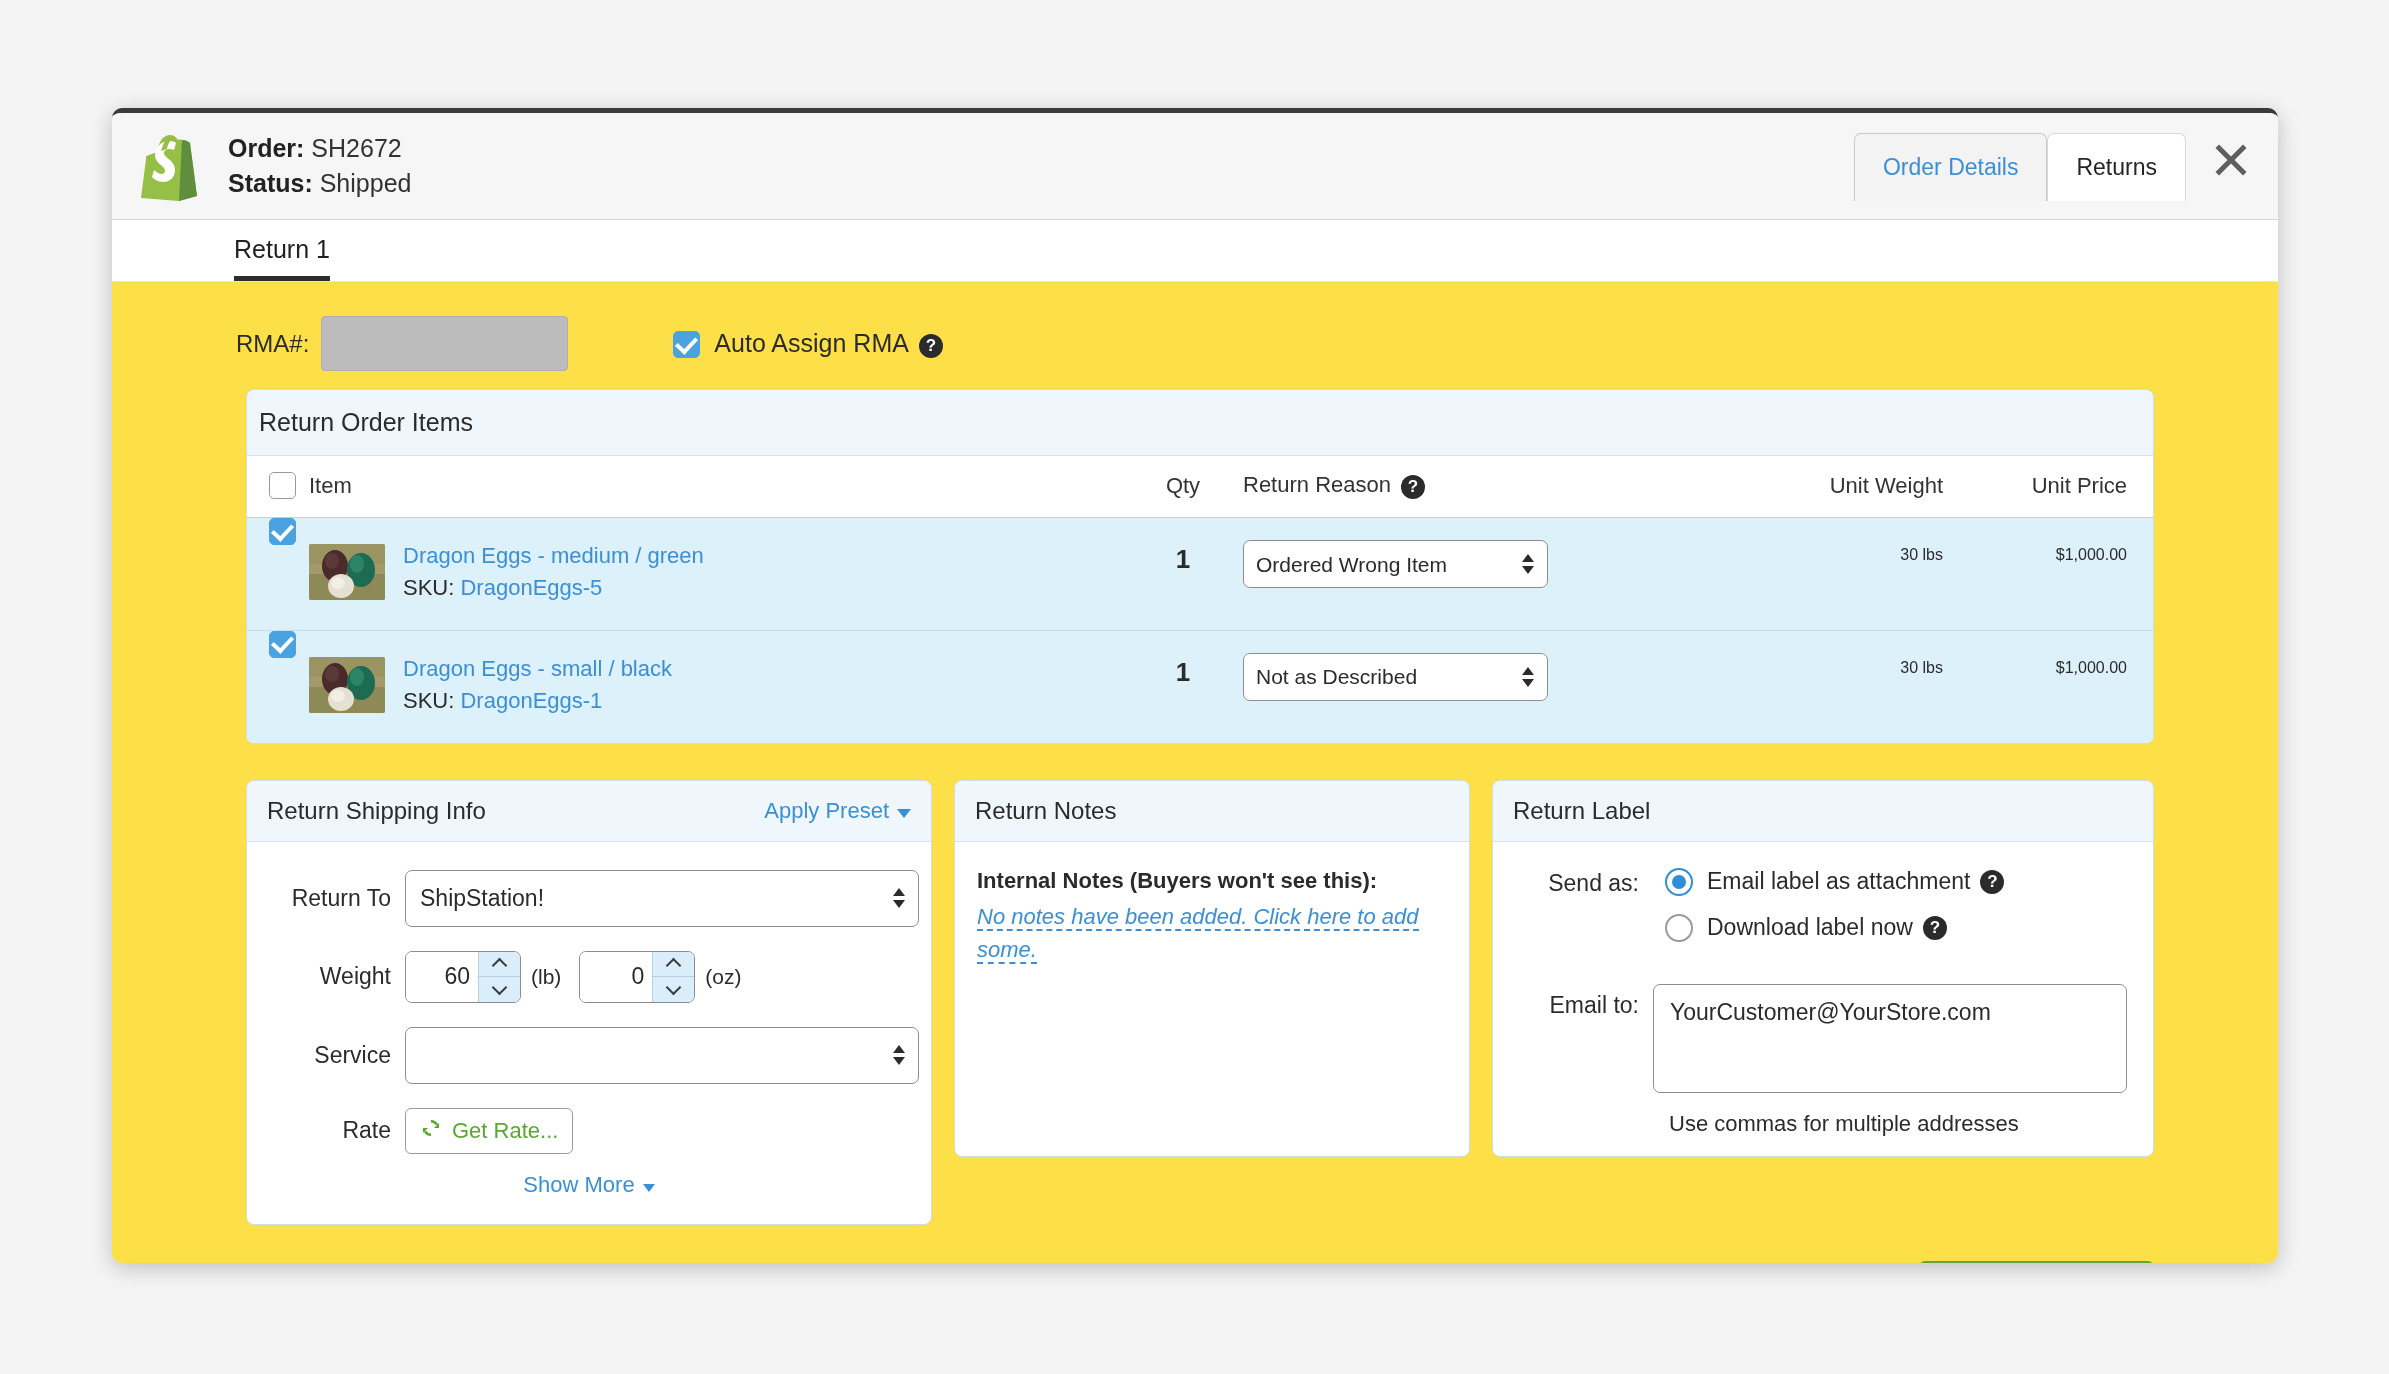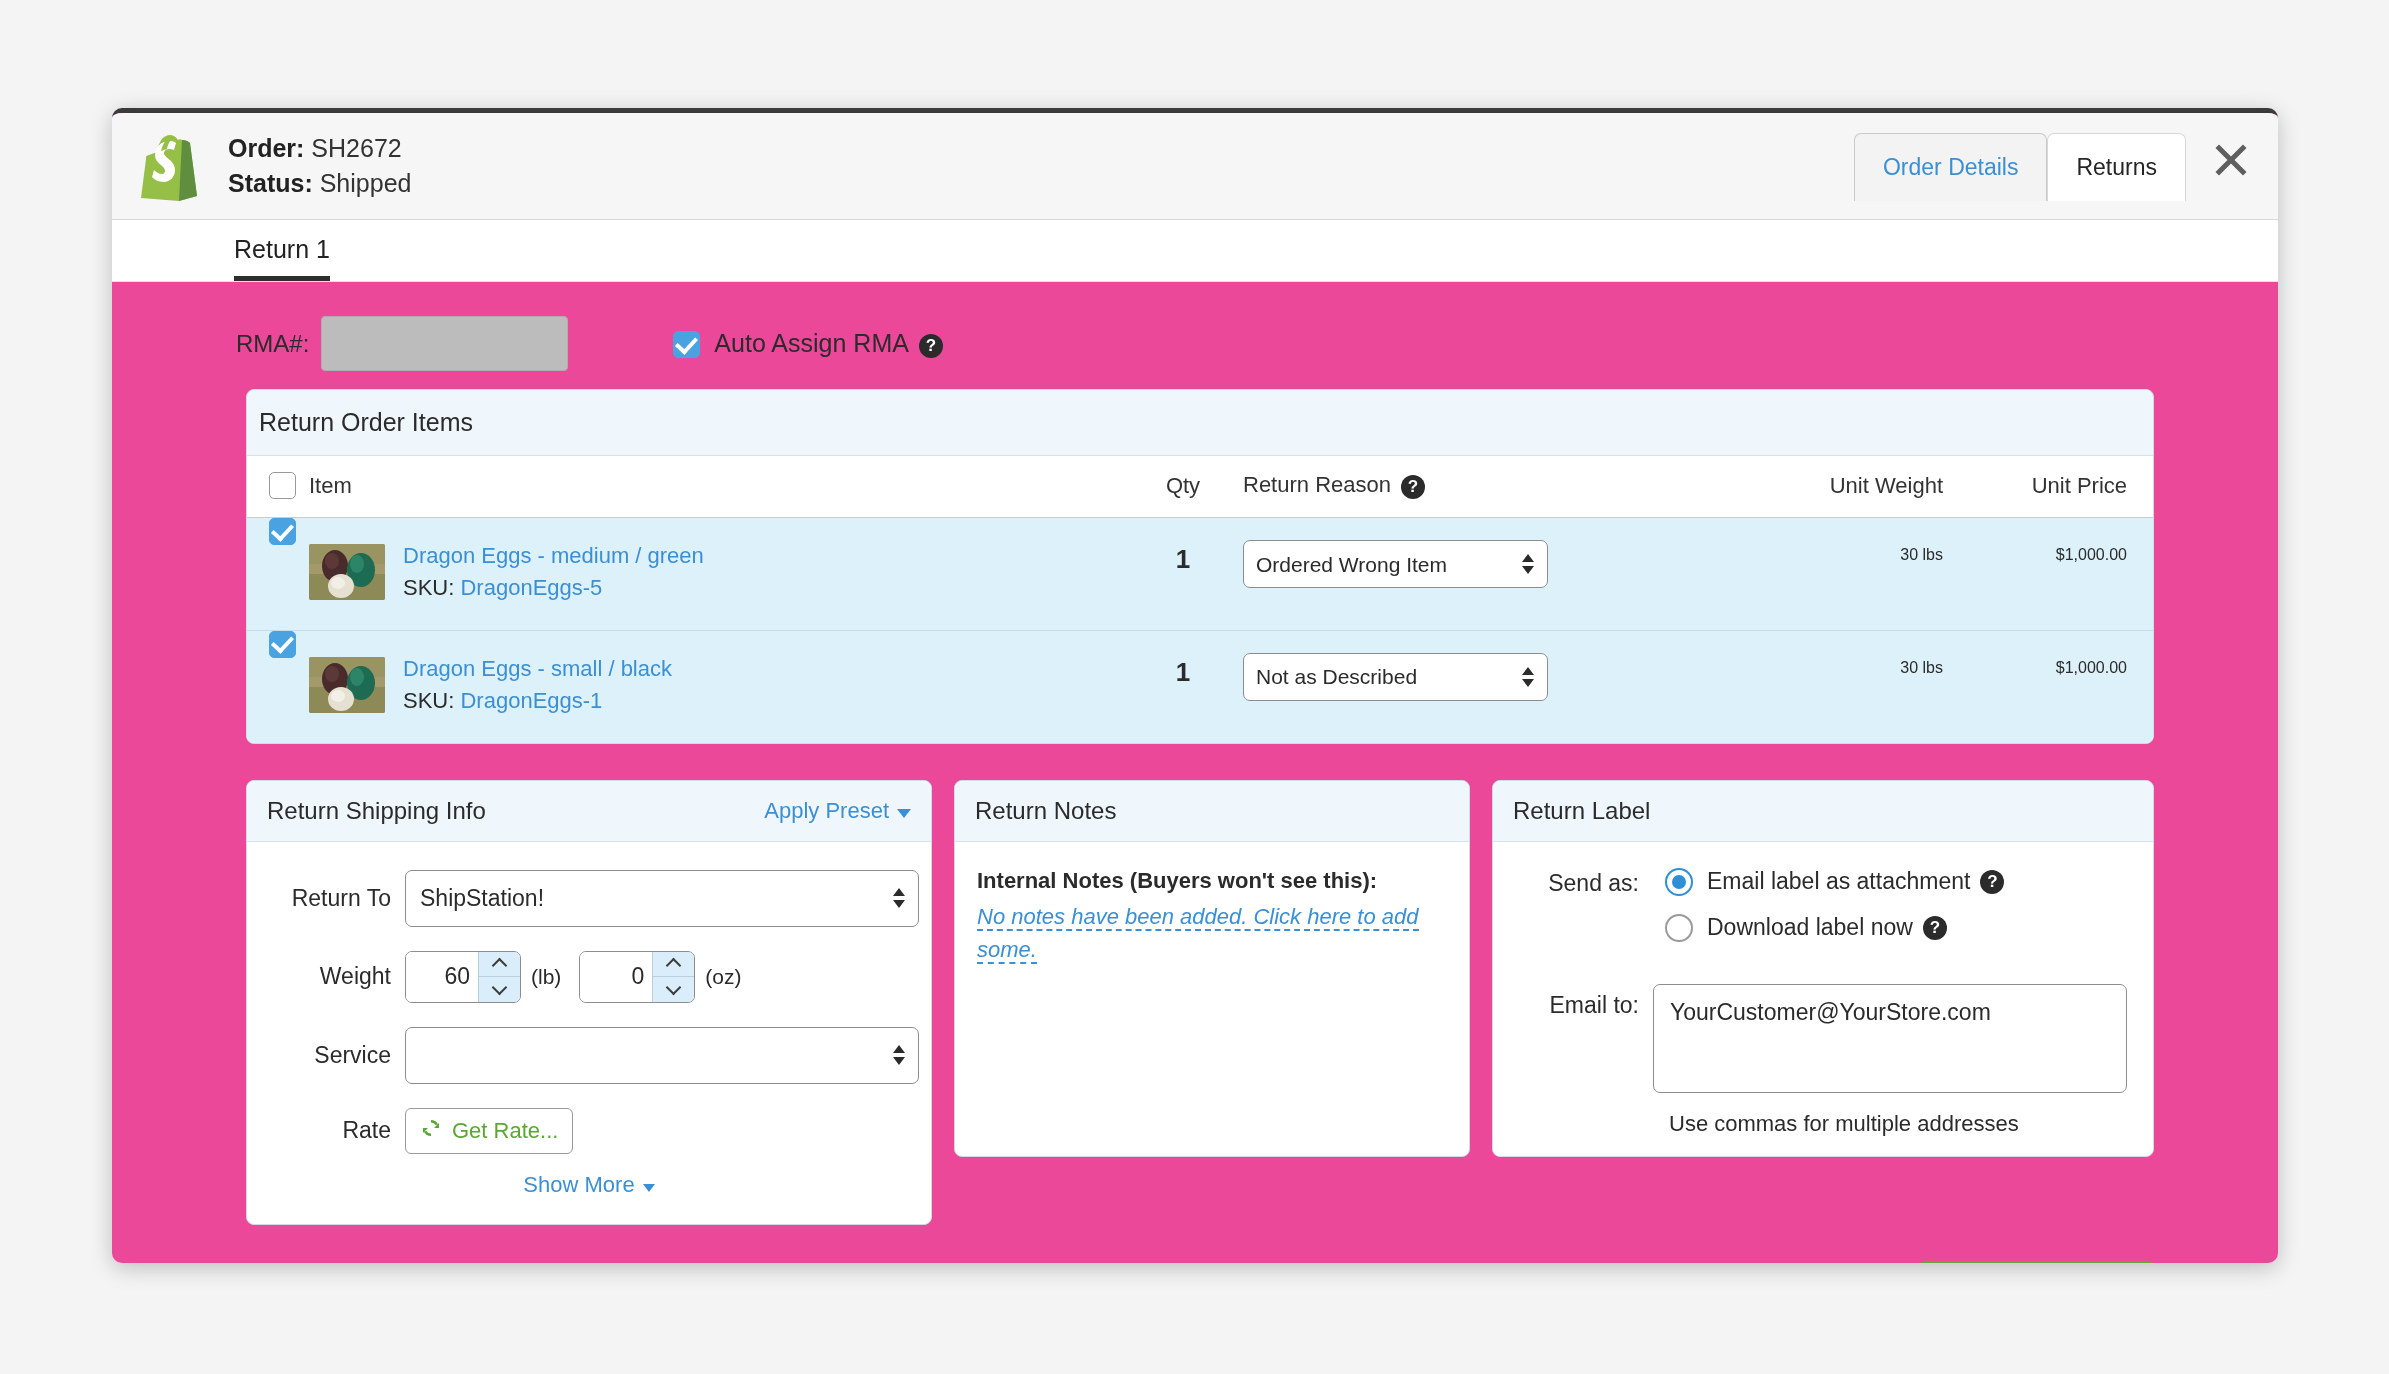--- a/index.html
+++ b/index.html
@@ -9,21 +9,21 @@
     background: #f4f4f4;
     font-family: "Liberation Sans", sans-serif;
     -webkit-font-smoothing: antialiased;
   }
   .page { position: relative; width: 2389px; height: 1374px; }
 
   
   .dialog {
     position: absolute; left: 112px; top: 108px;
     width: 2166px; height: 1155px;
-    background: #ec4899;
+    background: #fde047;
     border-radius: 10px;
     border-top: 5px solid #3b3b3b;
     box-shadow: 0 5px 22px rgba(0,0,0,0.22);
     overflow: hidden;
   }
 
   
   .dlg-header {
     position: relative;
     height: 107px;

